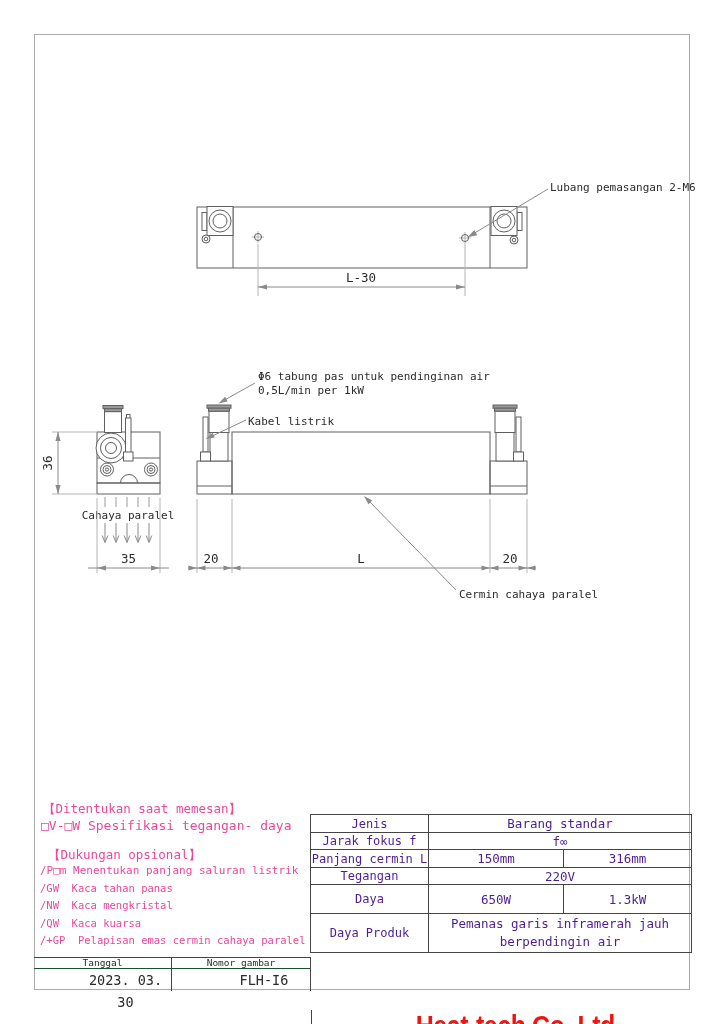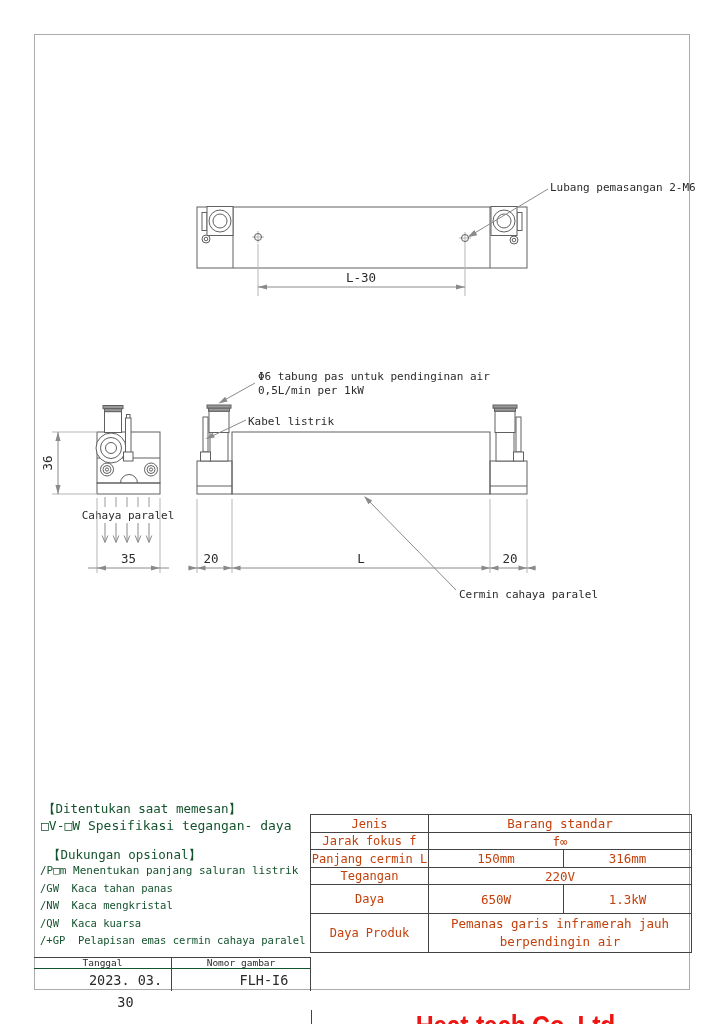--- a/index.html
+++ b/index.html
@@ -9,41 +9,41 @@
   }
   .frame{
     position:absolute;left:34px;top:34px;width:656px;height:956px;
     box-sizing:border-box;border:1px solid #ababab;
   }
   svg{position:absolute;left:0;top:0;}
   .svglabel{font:11px "DejaVu Sans Mono",monospace;fill:#2b2b2b;}
   .svgdim{font:12.5px "DejaVu Sans Mono",monospace;fill:#2b2b2b;}
 
   
-  .note{position:absolute;white-space:pre;color:#14532d;}
+  .note{position:absolute;white-space:pre;color:#ec4899;}
   .note-h1{left:43px;top:801px;font-size:12.5px;}
   .note-i1{left:41px;top:818px;font-size:13px;}
   .note-h2{left:48px;top:847px;font-size:12.5px;}
   .note-o0{left:40px;top:864px;font-size:11px;}
   .note-o1{left:40px;top:882px;font-size:10.5px;}
   .note-o2{left:40px;top:899px;font-size:10.5px;}
   .note-o3{left:40px;top:917px;font-size:10.5px;}
   .note-o4{left:40px;top:934px;font-size:10.5px;}
 
   
   .titleblock{position:absolute;left:34px;top:957px;width:277px;height:33px;box-sizing:border-box;border-top:1px solid #444;}
   .tb-col{position:absolute;top:0;height:33px;box-sizing:border-box;border-right:1px solid #444;}
   .tb-col1{left:0;width:138px;}
   .tb-col2{left:138px;width:139px;}
   .tb-head{height:11px;box-sizing:border-box;border-bottom:1px solid #14532d;font-size:9.5px;line-height:10px;text-align:center;}
   .tb-val{height:22px;font-size:13.5px;line-height:22px;text-align:center;margin-left:46px;}
 
   
   .spec-table{position:absolute;left:310px;top:814px;width:381px;border-collapse:collapse;table-layout:fixed;}
-  .spec-table td{border:1px solid #444;padding:0;text-align:center;vertical-align:middle;font-size:12.5px;color:#c2410c;overflow:hidden;white-space:nowrap;}
+  .spec-table td{border:1px solid #444;padding:0;text-align:center;vertical-align:middle;font-size:12.5px;color:#4c1d95;overflow:hidden;white-space:nowrap;}
   .spec-table td.lbl{font-size:12px;}
   .spec-table .tall div{line-height:18px;font-size:12.5px;}
 
   
   .logo-box{position:absolute;left:311px;top:1010px;width:379px;height:33px;box-sizing:border-box;border-left:1px solid #444;display:flex;align-items:center;justify-content:center;overflow:hidden;padding-left:36px;}
   .logo-text{font-family:"Liberation Sans",sans-serif;font-weight:bold;font-size:29px;color:#ee1411;letter-spacing:-0.5px;transform:scaleX(.86);white-space:nowrap;}
 </style>
 </head>
 <body>
 

